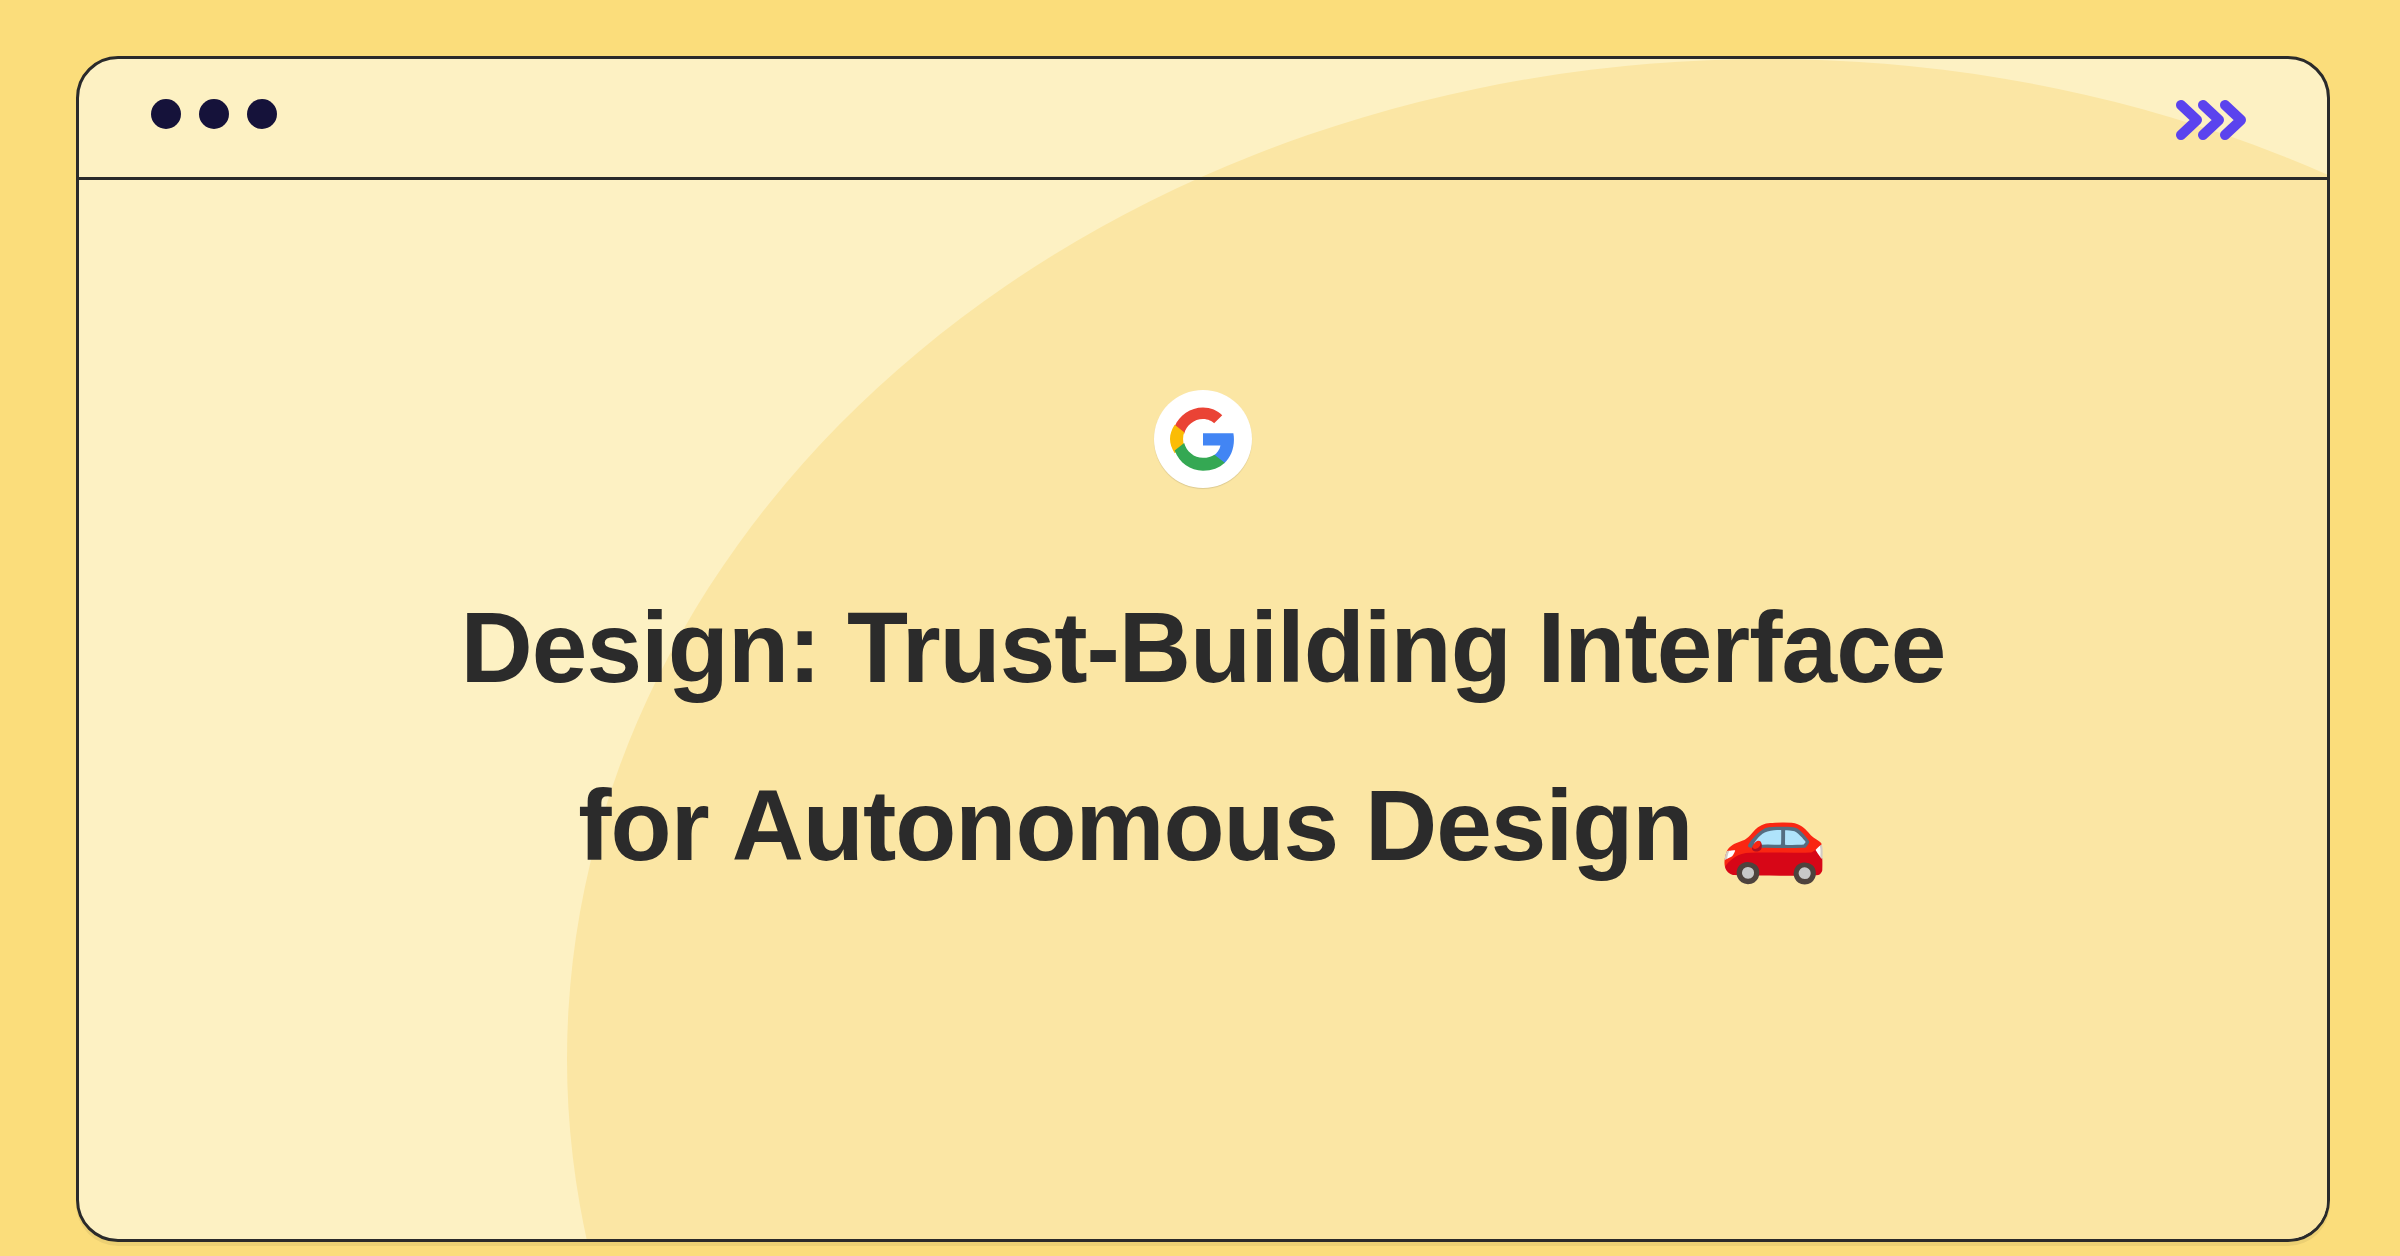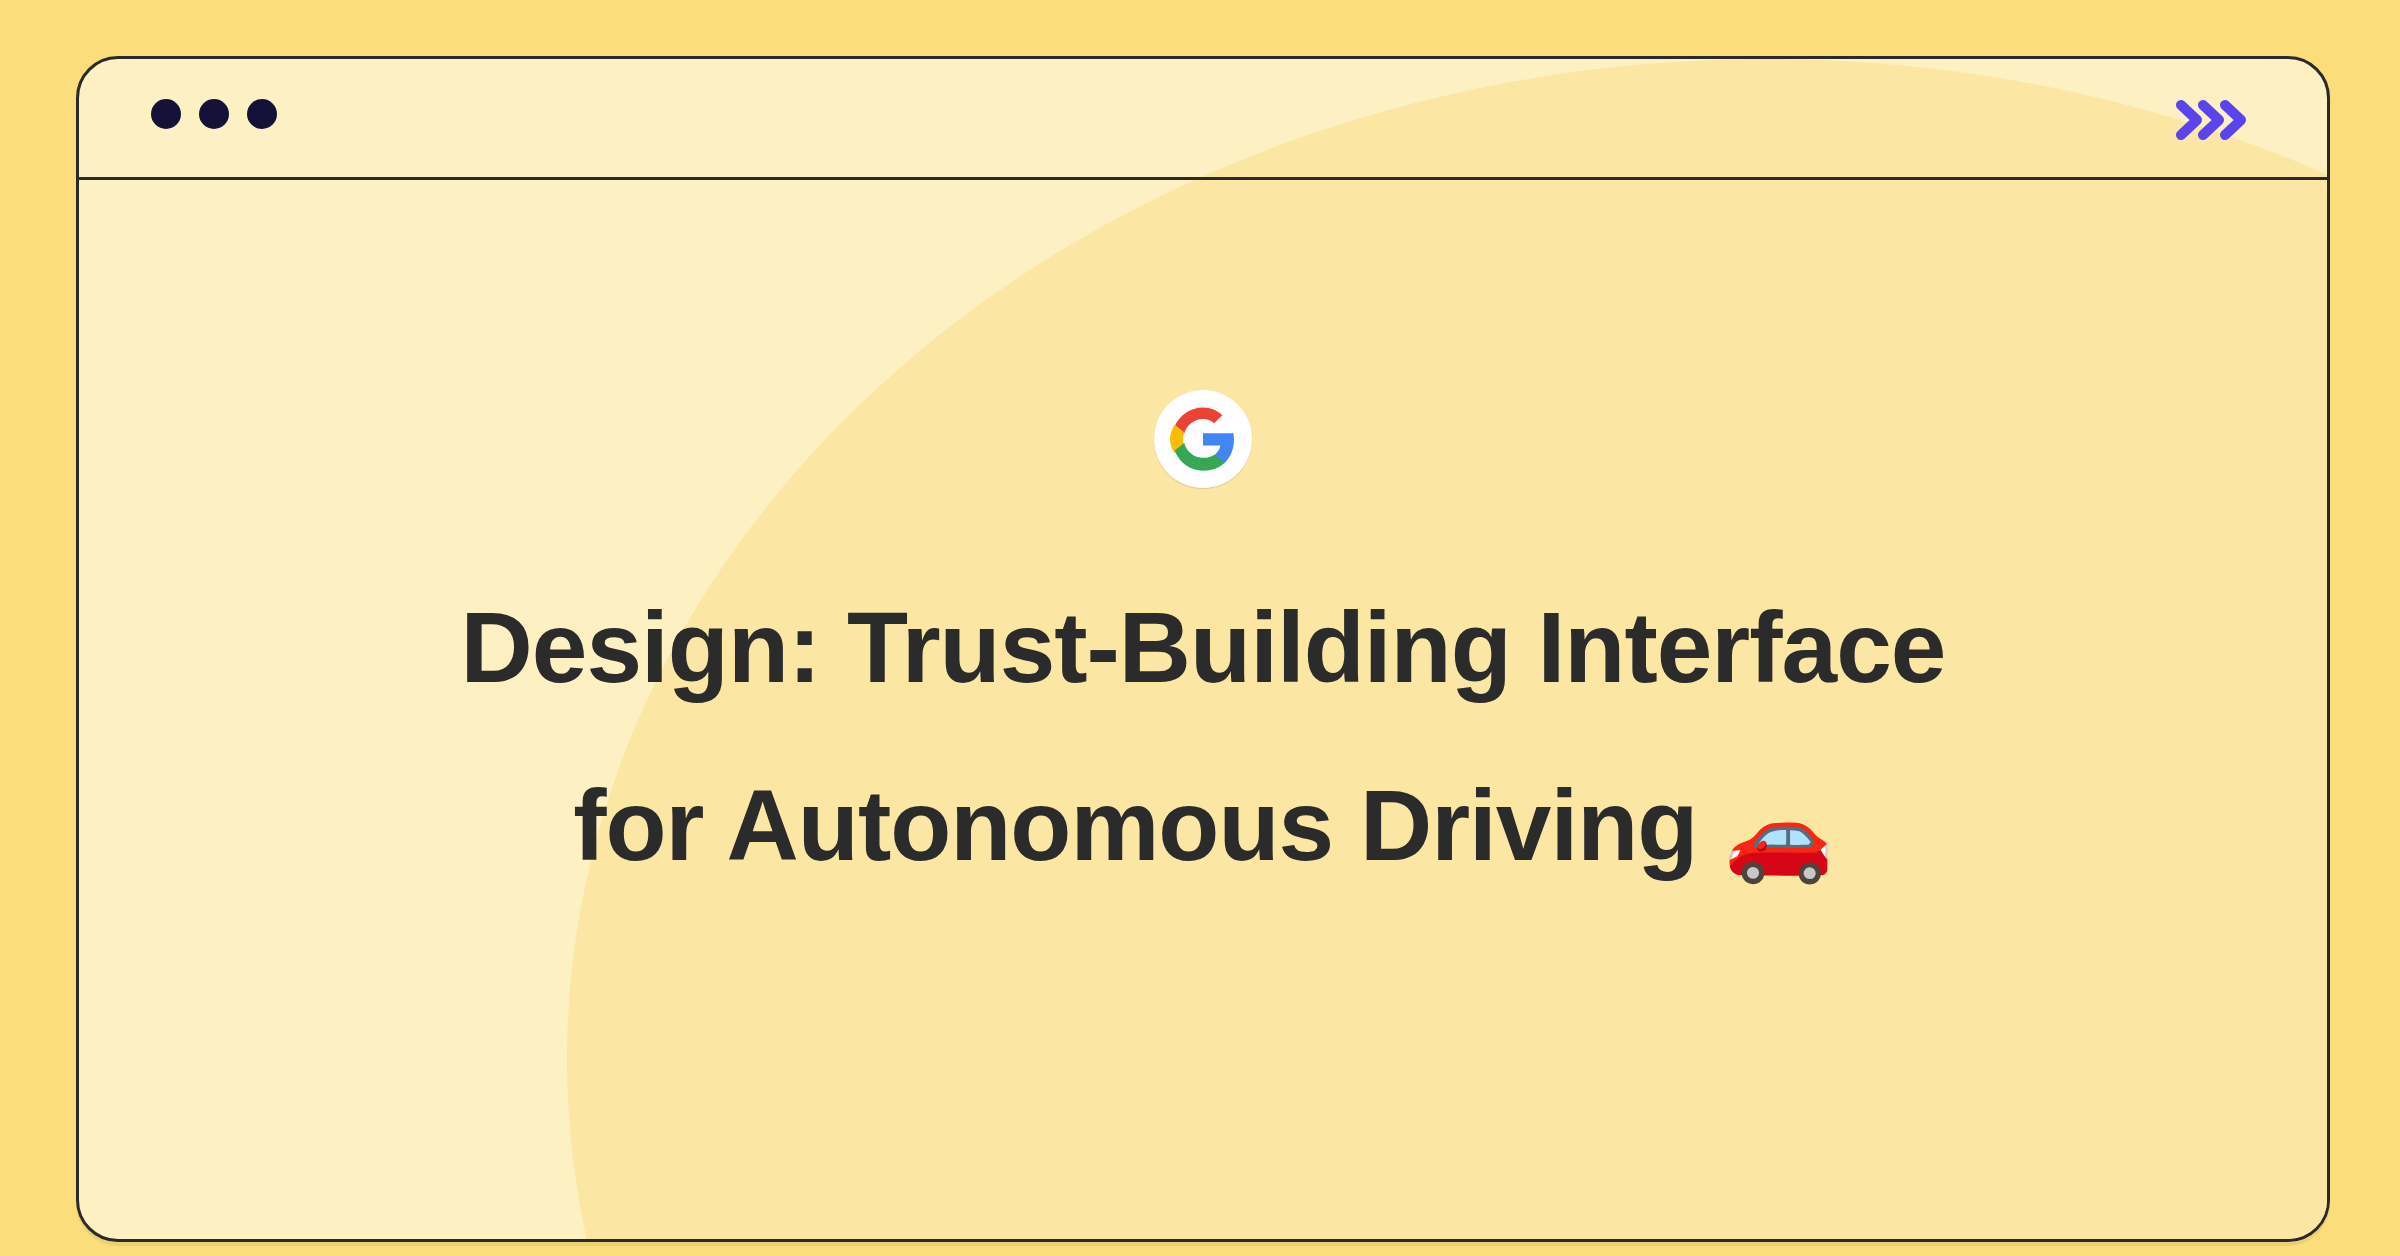--- a/index.html
+++ b/index.html
@@ -106,16 +106,16 @@
         <path fill="#EA4335" d="M24 9.5c3.9 0 6.6 1.7 8.1 3.1l5.9-5.9C34.4 3.1 29.7 1 24 1 14.8 1 6.9 6.6 3.4 14.7l6.9 5.4C12 14.1 17.5 9.5 24 9.5z"></path>
         <path fill="#4285F4" d="M46.5 24.5c0-1.6-.1-3.2-.4-4.7H24v9h12.7c-.6 3-2.3 5.5-4.9 7.2l7.5 5.8C43.8 37.6 46.5 31.6 46.5 24.5z"></path>
         <path fill="#FBBC05" d="M10.3 28.9c-.5-1.5-.8-3.1-.8-4.9s.3-3.4.8-4.9l-6.9-5.4C1.2 17.3 0 20.5 0 24s1.2 6.7 3.4 10.3l6.9-5.4z"></path>
         <path fill="#34A853" d="M24 47c6.5 0 11.9-2.1 15.8-5.8l-7.5-5.8c-2.1 1.4-4.9 2.3-8.3 2.3-6.5 0-12-4.6-13.7-10.8l-6.9 5.4C6.9 41.4 14.8 47 24 47z"></path>
         <path fill="none" d="M0 0h48v48H0z"></path>
       </svg>
     </div>
 
     <h1 class="heading">
       <span>Design: Trust-Building Interface</span><br>
-      <span>for Autonomous Driving </span><span class="emoji">🚗</span>
+      <span>for Autonomous Design </span><span class="emoji">🚗</span>
     </h1>
   </div>
 </div>
 
 </body></html>

